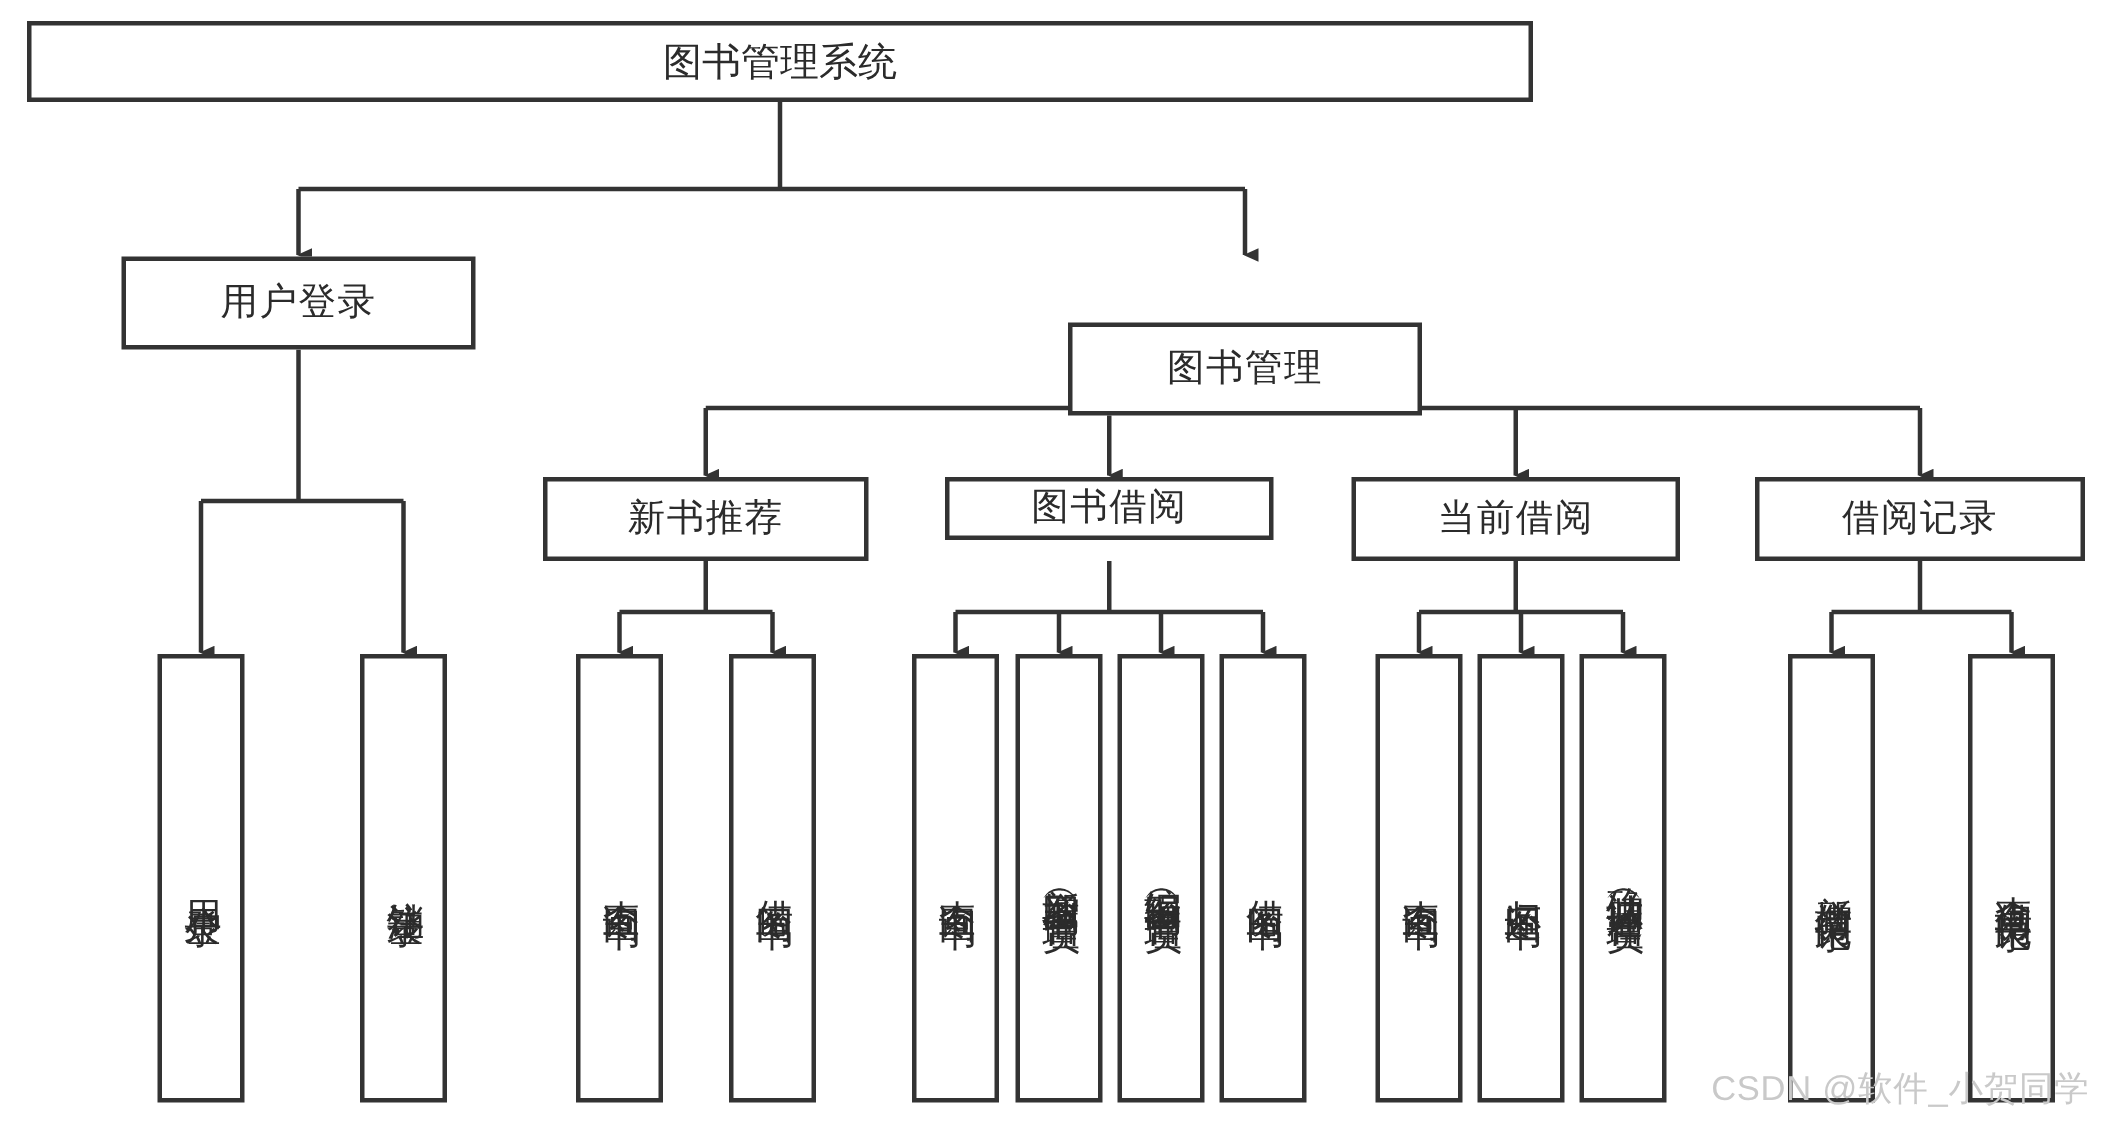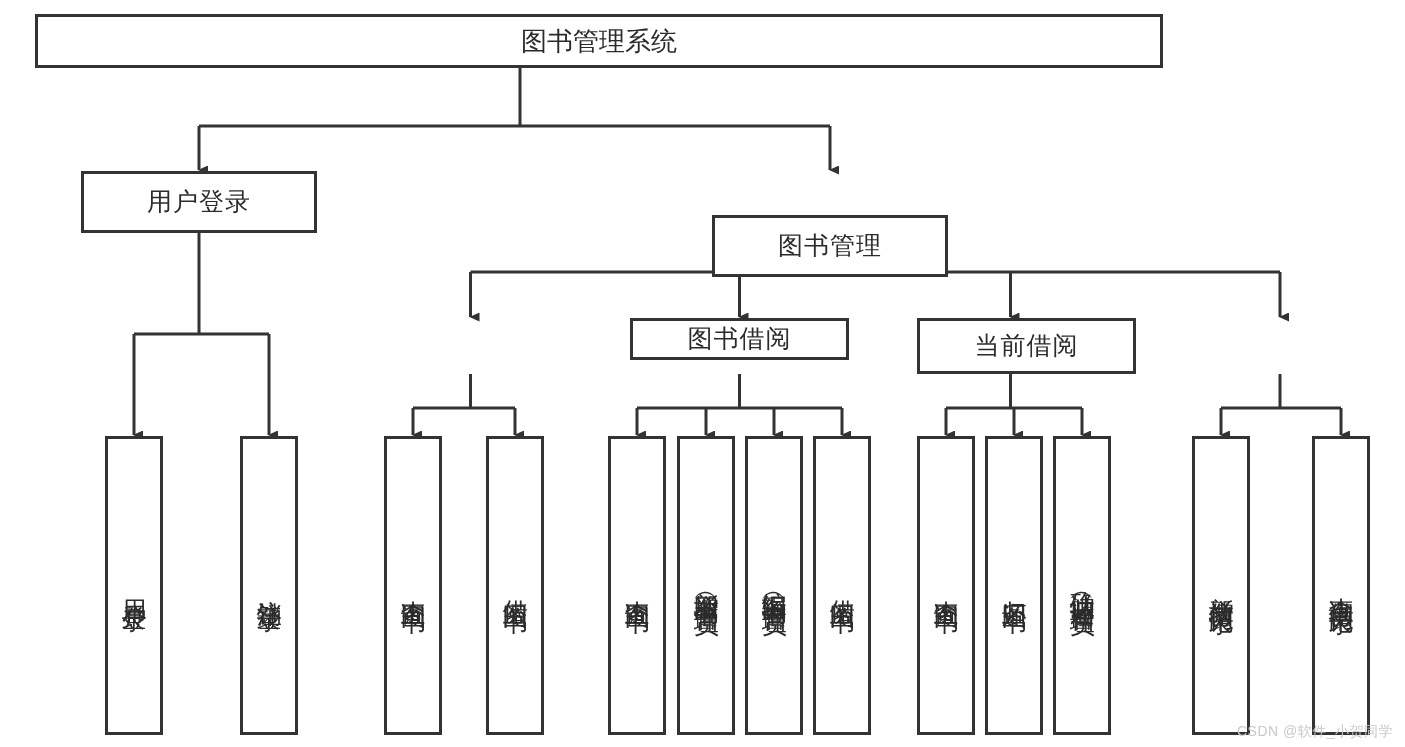--- a/index.html
+++ b/index.html
@@ -58,21 +58,21 @@
   .node.vert .vlabel {
     writing-mode: vertical-rl;
     text-orientation: upright;
     display: block;
     max-height: 100%;
   }
   #watermark {
     position: absolute;
     right: 12px;
     bottom: 6px;
-    font-size: 14px;
+    font-size: 23px;
     color: #c9c9c9;
     letter-spacing: 0.5px;
     white-space: nowrap;
     user-select: none;
   }
 </style>
 </head>
 <body>
 
 <div id="diagram-root">
@@ -113,27 +113,29 @@
         <path d="M946,408 L946,435" marker-end="url(#arrowhead)"></path>
         <path d="M1014,408 L1014,435" marker-end="url(#arrowhead)"></path>
         <path d="M1082,408 L1082,435" marker-end="url(#arrowhead)"></path>
         <path d="M1280,374 L1280,408"></path>
         <path d="M1221,408 L1341,408"></path>
         <path d="M1221,408 L1221,435" marker-end="url(#arrowhead)"></path>
         <path d="M1341,408 L1341,435" marker-end="url(#arrowhead)"></path>
       </g>
   </svg>
 
-  <div class="node root" style="left: 35px; top: 14px; width: 1128px; height: 54px;">图书管理系统</div>
+  <div class="node root" style="left: 18px; top: 14px; width: 1004px; height: 54px;">图书管理系统</div>
 
   <div class="node horiz" style="left: 81px; top: 171px; width: 236px; height: 62px;">用户登录</div>
   <div class="node horiz" style="left: 712px; top: 171px; width: 236px; height: 62px; margin-top: 44px;">图书管理</div>
 
+  <div class="node horiz" style="left: 362px; top: 318px; width: 217px; height: 56px;">新书推荐</div>
   <div class="node horiz" style="left: 630px; top: 318px; width: 219px; height: 42px;">图书借阅</div>
-  <div class="node horiz" style="left: 901px; top: 318px; width: 219px; height: 56px; margin-left: 16px;">当前借阅</div>
+  <div class="node horiz" style="left: 901px; top: 318px; width: 219px; height: 56px;">当前借阅</div>
+  <div class="node horiz" style="left: 1170px; top: 318px; width: 220px; height: 56px;">借阅记录</div>
 
   <div class="node vert" style="left: 105px; top: 436px; width: 58px; height: 299px;">
     <span class="vlabel">用户登录</span>
   </div>
   <div class="node vert" style="left: 240px; top: 436px; width: 58px; height: 299px;">
     <span class="vlabel">注销登录</span>
   </div>
 
   <div class="node vert" style="left: 384px; top: 436px; width: 58px; height: 299px;">
     <span class="vlabel">查询图书</span>

